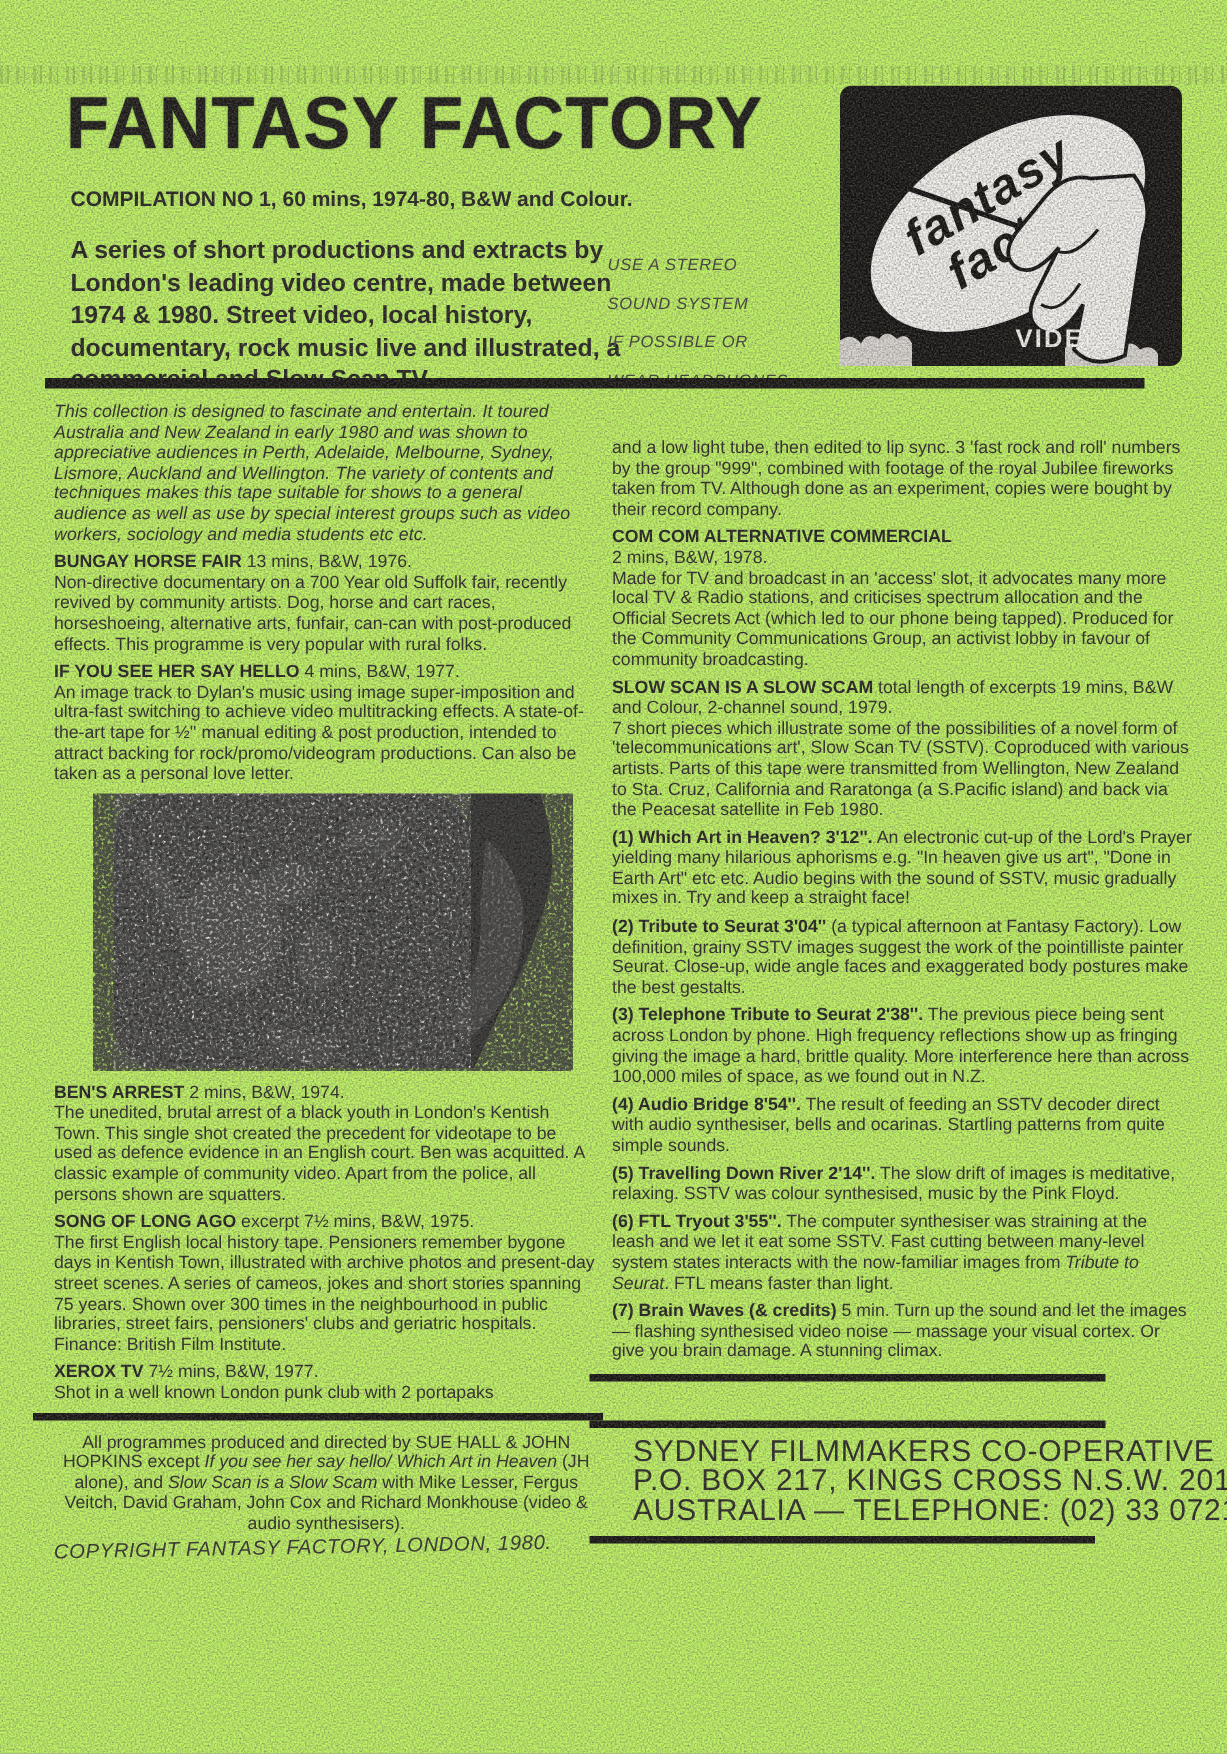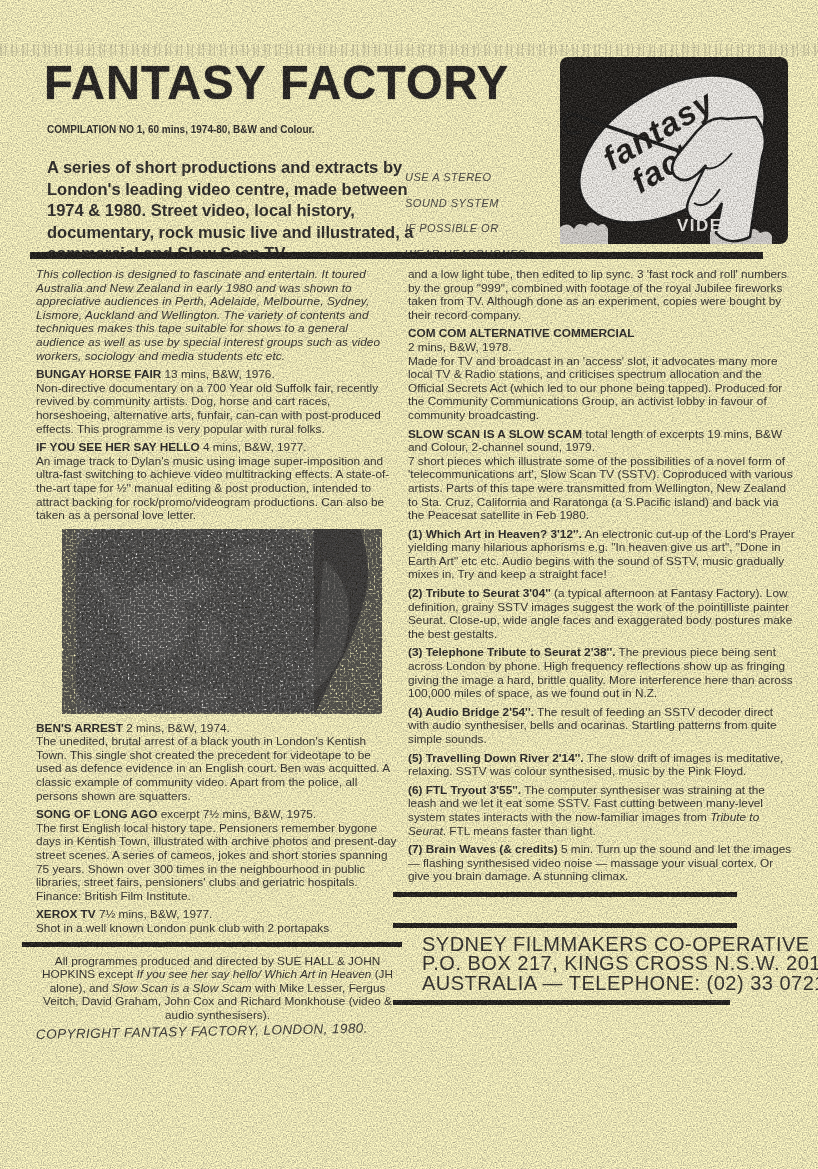--- a/index.html
+++ b/index.html
@@ -1,40 +1,40 @@
 <!DOCTYPE html>
 <html><head>
 <meta charset="utf-8">
 <style>
   html,body{margin:0;padding:0;background:#9a9894;}
   .page{
     position:relative;width:818px;height:1169px;margin:0 auto;
-    background:#fef9c3;overflow:hidden;
+    background:#bef264;overflow:hidden;
     font-family:"Liberation Sans","DejaVu Sans",sans-serif;
     color:#2c2a27;
     text-decoration:underline;
   }
   .noise-overlay{position:absolute;left:0;top:0;pointer-events:none;z-index:9;}
   .top-noise-band{position:absolute;left:0;top:44px;width:818px;height:12px;
     background:repeating-linear-gradient(90deg,rgba(40,38,35,.28) 0 2px,rgba(40,38,35,.05) 2px 5px,rgba(40,38,35,.38) 5px 6px,rgba(40,38,35,.02) 6px 11px);
     filter:blur(.4px);opacity:.55;}
   .main-title{
     position:absolute;left:44px;top:54px;font-size:47px;font-weight:700;
     letter-spacing:1px;color:#1c1a18;transform:scaleY(1.04);
     text-shadow:0 0 1px #1c1a18;
   }
-  .compilation{position:absolute;left:47px;top:124px;font-size:10px;font-weight:700;color:#262422;}
+  .compilation{position:absolute;left:47px;top:124px;font-size:14px;font-weight:700;color:#262422;}
   .hdr-desc{position:absolute;left:47px;top:157px;width:378px;font-size:16.5px;font-weight:700;line-height:21.5px;color:#262422;}
   .stereo{position:absolute;left:405px;top:165px;font-size:11px;font-style:italic;line-height:25.5px;color:#413f3c;letter-spacing:.5px;}
   .logo-box{position:absolute;left:560px;top:57px;width:228px;height:187px;}
   .rule{position:absolute;background:#171513;}
   .rule-header{left:30px;top:252px;width:733px;height:7px;}
   .col{position:absolute;top:268px;font-size:11.8px;line-height:13.6px;}
   .col-left{left:36px;width:363px;}
-  .col-right{left:408px;width:388px;}
+  .col-right{left:408px;width:388px;margin-top:24px;}
   .col p{margin:0 0 5px 0;}
   .b{font-weight:700;color:#232120;}
   .i{font-style:italic;}
   .intro-italic{font-style:italic;letter-spacing:.1px;}
   .photo-wrap{margin:6px 0 8px 26px;width:320px;height:185px;}
   .rule-left{position:relative;left:-14px;width:380px;height:5px;background:#171513;margin:6px 0 8px 0;}
   .credits{margin-bottom:0;text-align:center;}
   .copyright{margin-top:14px;font-size:13.5px;font-style:italic;letter-spacing:.4px;color:#34322f;transform:rotate(-1.1deg);transform-origin:left;}
   .rule-right{position:relative;left:-15px;width:344px;height:5px;background:#171513;}
   .rr1{margin-top:8px;}
@@ -133,21 +133,21 @@
     <p class="copyright">COPYRIGHT FANTASY FACTORY, LONDON, 1980.</p>
   </div>
 
   <div class="col col-right">
     <p><span>and a low light tube, then edited to lip sync. 3 'fast rock and roll' numbers by the group "999", combined with footage of the royal Jubilee fireworks taken from TV. Although done as an experiment, copies were bought by their record company.</span></p>
     <p><span class="b">COM COM ALTERNATIVE COMMERCIAL</span><br><span>2 mins, B&amp;W, 1978.</span><br><span>Made for TV and broadcast in an 'access' slot, it advocates many more local TV &amp; Radio stations, and criticises spectrum allocation and the Official Secrets Act (which led to our phone being tapped). Produced for the Community Communications Group, an activist lobby in favour of community broadcasting.</span></p>
     <p><span class="b">SLOW SCAN IS A SLOW SCAM</span><span> total length of excerpts 19 mins, B&amp;W and Colour, 2-channel sound, 1979.</span><br><span>7 short pieces which illustrate some of the possibilities of a novel form of 'telecommunications art', Slow Scan TV (SSTV). Coproduced with various artists. Parts of this tape were transmitted from Wellington, New Zealand to Sta. Cruz, California and Raratonga (a S.Pacific island) and back via the Peacesat satellite in Feb 1980.</span></p>
     <p><span class="b">(1) Which Art in Heaven? 3'12''.</span><span> An electronic cut-up of the Lord's Prayer yielding many hilarious aphorisms e.g. "In heaven give us art", "Done in Earth Art" etc etc. Audio begins with the sound of SSTV, music gradually mixes in. Try and keep a straight face!</span></p>
     <p><span class="b">(2) Tribute to Seurat 3'04''</span><span> (a typical afternoon at Fantasy Factory). Low definition, grainy SSTV images suggest the work of the pointilliste painter Seurat. Close-up, wide angle faces and exaggerated body postures make the best gestalts.</span></p>
     <p><span class="b">(3) Telephone Tribute to Seurat 2'38''.</span><span> The previous piece being sent across London by phone. High frequency reflections show up as fringing giving the image a hard, brittle quality. More interference here than across 100,000 miles of space, as we found out in N.Z.</span></p>
-    <p><span class="b">(4) Audio Bridge 2'54''.</span><span> The result of feeding an SSTV decoder direct with audio synthesiser, bells and ocarinas. Startling patterns from quite simple sounds.</span></p>
+    <p><span class="b">(4) Audio Bridge 8'54''.</span><span> The result of feeding an SSTV decoder direct with audio synthesiser, bells and ocarinas. Startling patterns from quite simple sounds.</span></p>
     <p><span class="b">(5) Travelling Down River 2'14''.</span><span> The slow drift of images is meditative, relaxing. SSTV was colour synthesised, music by the Pink Floyd.</span></p>
     <p><span class="b">(6) FTL Tryout 3'55''.</span><span> The computer synthesiser was straining at the leash and we let it eat some SSTV. Fast cutting between many-level system states interacts with the now-familiar images from </span><span class="i">Tribute to Seurat</span><span>. FTL means faster than light.</span></p>
     <p><span class="b">(7) Brain Waves (&amp; credits)</span><span> 5 min. Turn up the sound and let the images — flashing synthesised video noise — massage your visual cortex. Or give you brain damage. A stunning climax.</span></p>
 
     <div class="rule-right rr1"></div>
     <div class="rule-right rr2"></div>
     <div class="address">
       <div>SYDNEY  FILMMAKERS  CO-OPERATIVE</div>
       <div>P.O. BOX 217, KINGS CROSS N.S.W. 2011</div>
       <div>AUSTRALIA — TELEPHONE: (02) 33 0721</div>

